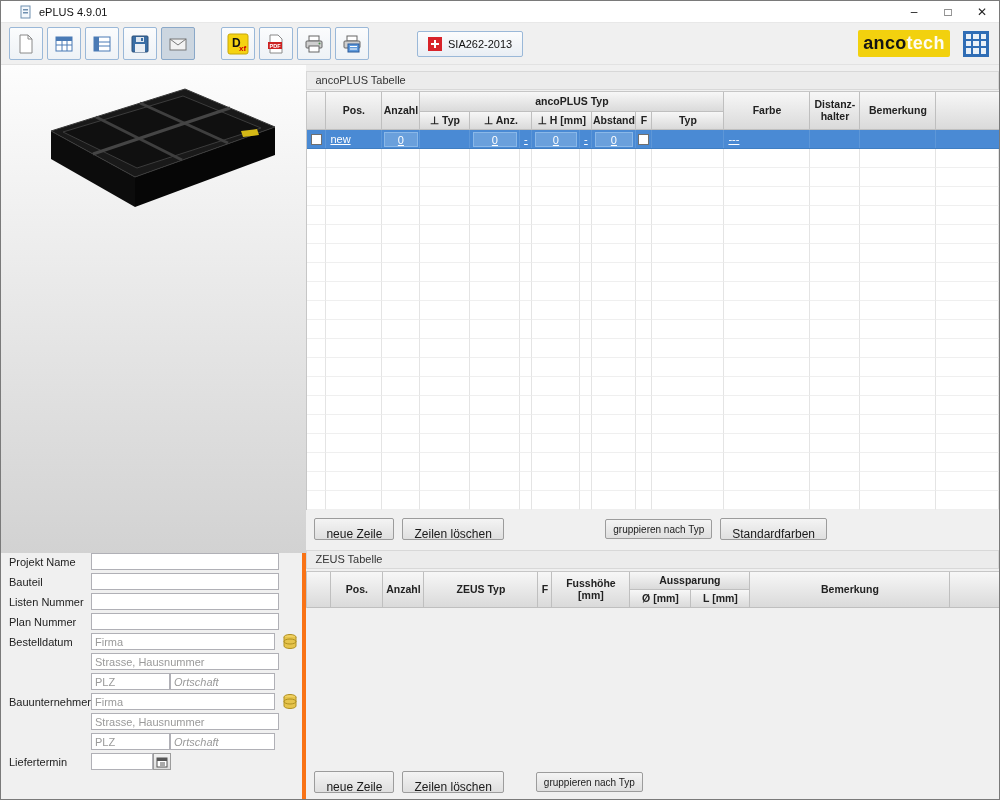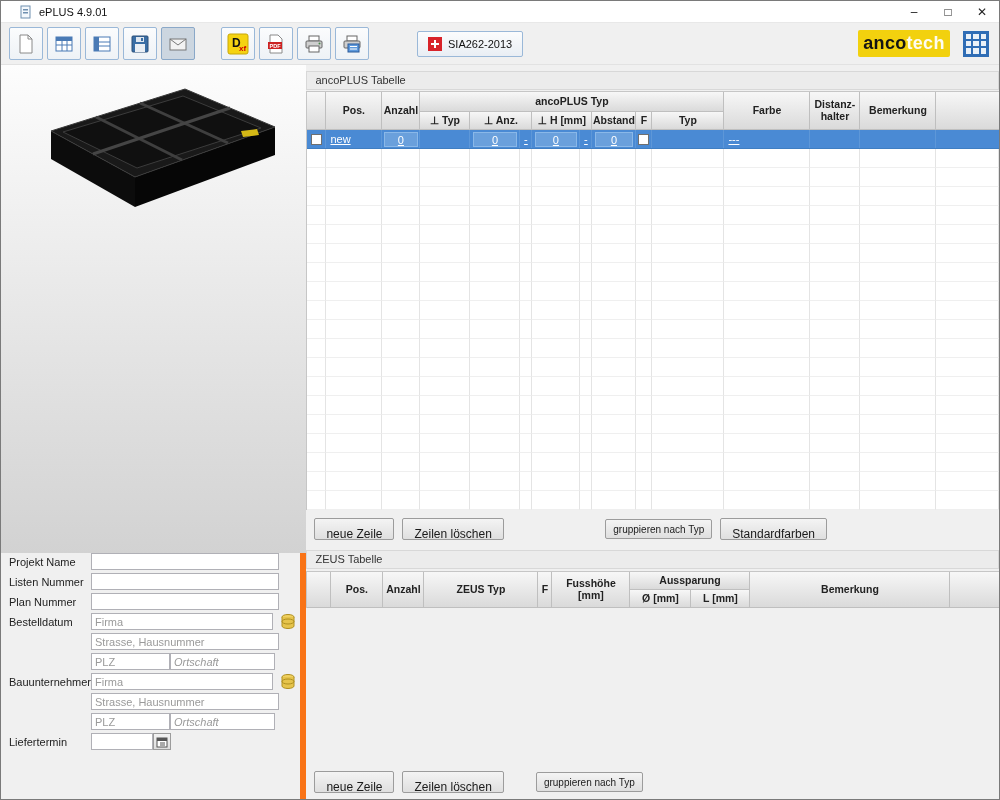--- a/index.html
+++ b/index.html
@@ -31,21 +31,21 @@
   .swiss-flag::before { content:""; position:absolute; left:6px; top:3px; width:2px; height:8px; background:#fff;}
   .swiss-flag::after { content:""; position:absolute; left:3px; top:6px; width:8px; height:2px; background:#fff;}
   .brand { margin-left:auto; width:92px; height:27px; background:#f2d10e; border-radius:2px;
     display:flex; align-items:center; justify-content:center; font-weight:bold; font-size:18px; letter-spacing:.3px;}
   .brand .anco { color:#141414; } .brand .tech { color:#fdfcf2; }
   .apps-grid { margin-left:13px; margin-right:2px; width:26px; height:26px; background:#2f6db5; padding:3px;
     display:grid; grid-template-columns:repeat(3,1fr); grid-template-rows:repeat(3,1fr); gap:2px; }
   .apps-grid div { background:rgba(255,255,255,.9); }
   
   .main { position:absolute; top:64px; left:0; right:0; bottom:0; display:flex; }
-  .left-panel { width:306px; height:100%; border-right:6px solid #f97316; position:relative; background:#f0f0f0;padding-left:24px;}
+  .left-panel { width:306px; height:100%; border-right:4px solid #f97316; position:relative; background:#f0f0f0;padding-left:24px;}
   .viewport { position:absolute; top:0; left:0; width:305px; height:488px; background:linear-gradient(180deg,#fdfdfd,#d2d2d2); }
   .form-area { position:absolute; top:488px; left:8px; right:4px; }
   .form-row { display:flex; align-items:center; height:17px; margin-bottom:3px; }
   .form-row label { width:82px; font-size:11px; color:#222; flex:none; }
   .form-row .spacer-label { width:82px; flex:none; }
   input[type=text] { height:17px; border:1px solid #b0b0b6; font-size:11px; padding:0 3px; font-family:"Liberation Sans",sans-serif; background:#fff;}
   input::placeholder { color:#9a9a9a; }
   .w188{width:188px;} .w79{width:79px;} .w105{width:105px; margin-left:0;font-style:italic;} .w62{width:62px;}
   .db-icon-btn { width:18px; height:18px; margin-left:6px; border:none; background:transparent; display:flex; align-items:center; justify-content:center;}
   .cal-btn { width:18px; height:17px; border:1px solid #9c9c9c; background:linear-gradient(#f2f2f2,#dedede);
@@ -211,20 +211,24 @@
         <polygon points="228,52 244,50 246,56 230,58" fill="#d4b816"></polygon>
       </svg>
     </div>
 
     <div class="form-area">
       <div class="form-row">
         <label>Projekt Name</label>
         <input type="text" class="w188" value="" style="">
       </div>
       <div class="form-row">
+        <label>Bauteil</label>
+        <input type="text" class="w188" value="" style="">
+      </div>
+      <div class="form-row">
         <label>Listen Nummer</label>
         <input type="text" class="w188" value="" style="">
       </div>
       <div class="form-row">
         <label>Plan Nummer</label>
         <input type="text" class="w188" value="" style="">
       </div>
       <div class="form-row">
         <label>Bestelldatum</label>
         <input type="text" class="w188" placeholder="Firma" style="">

